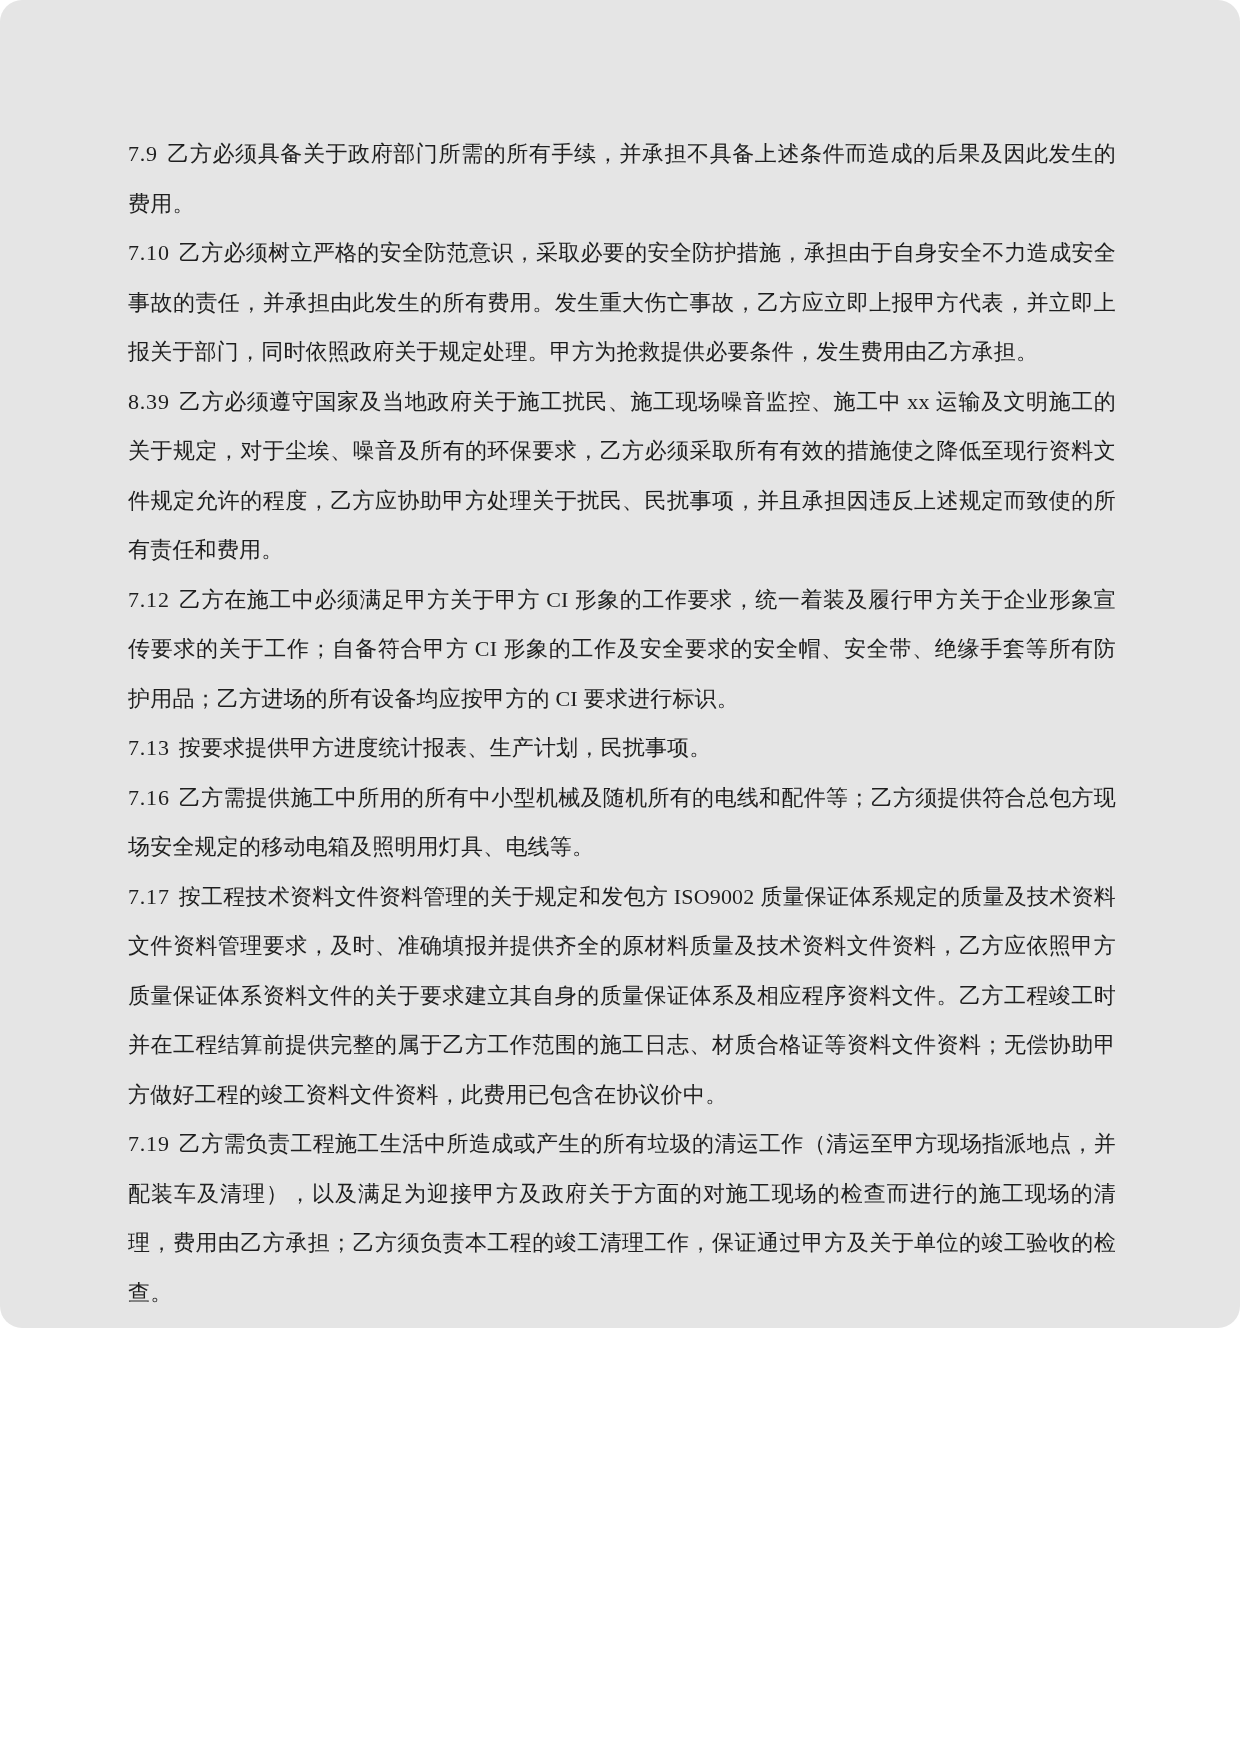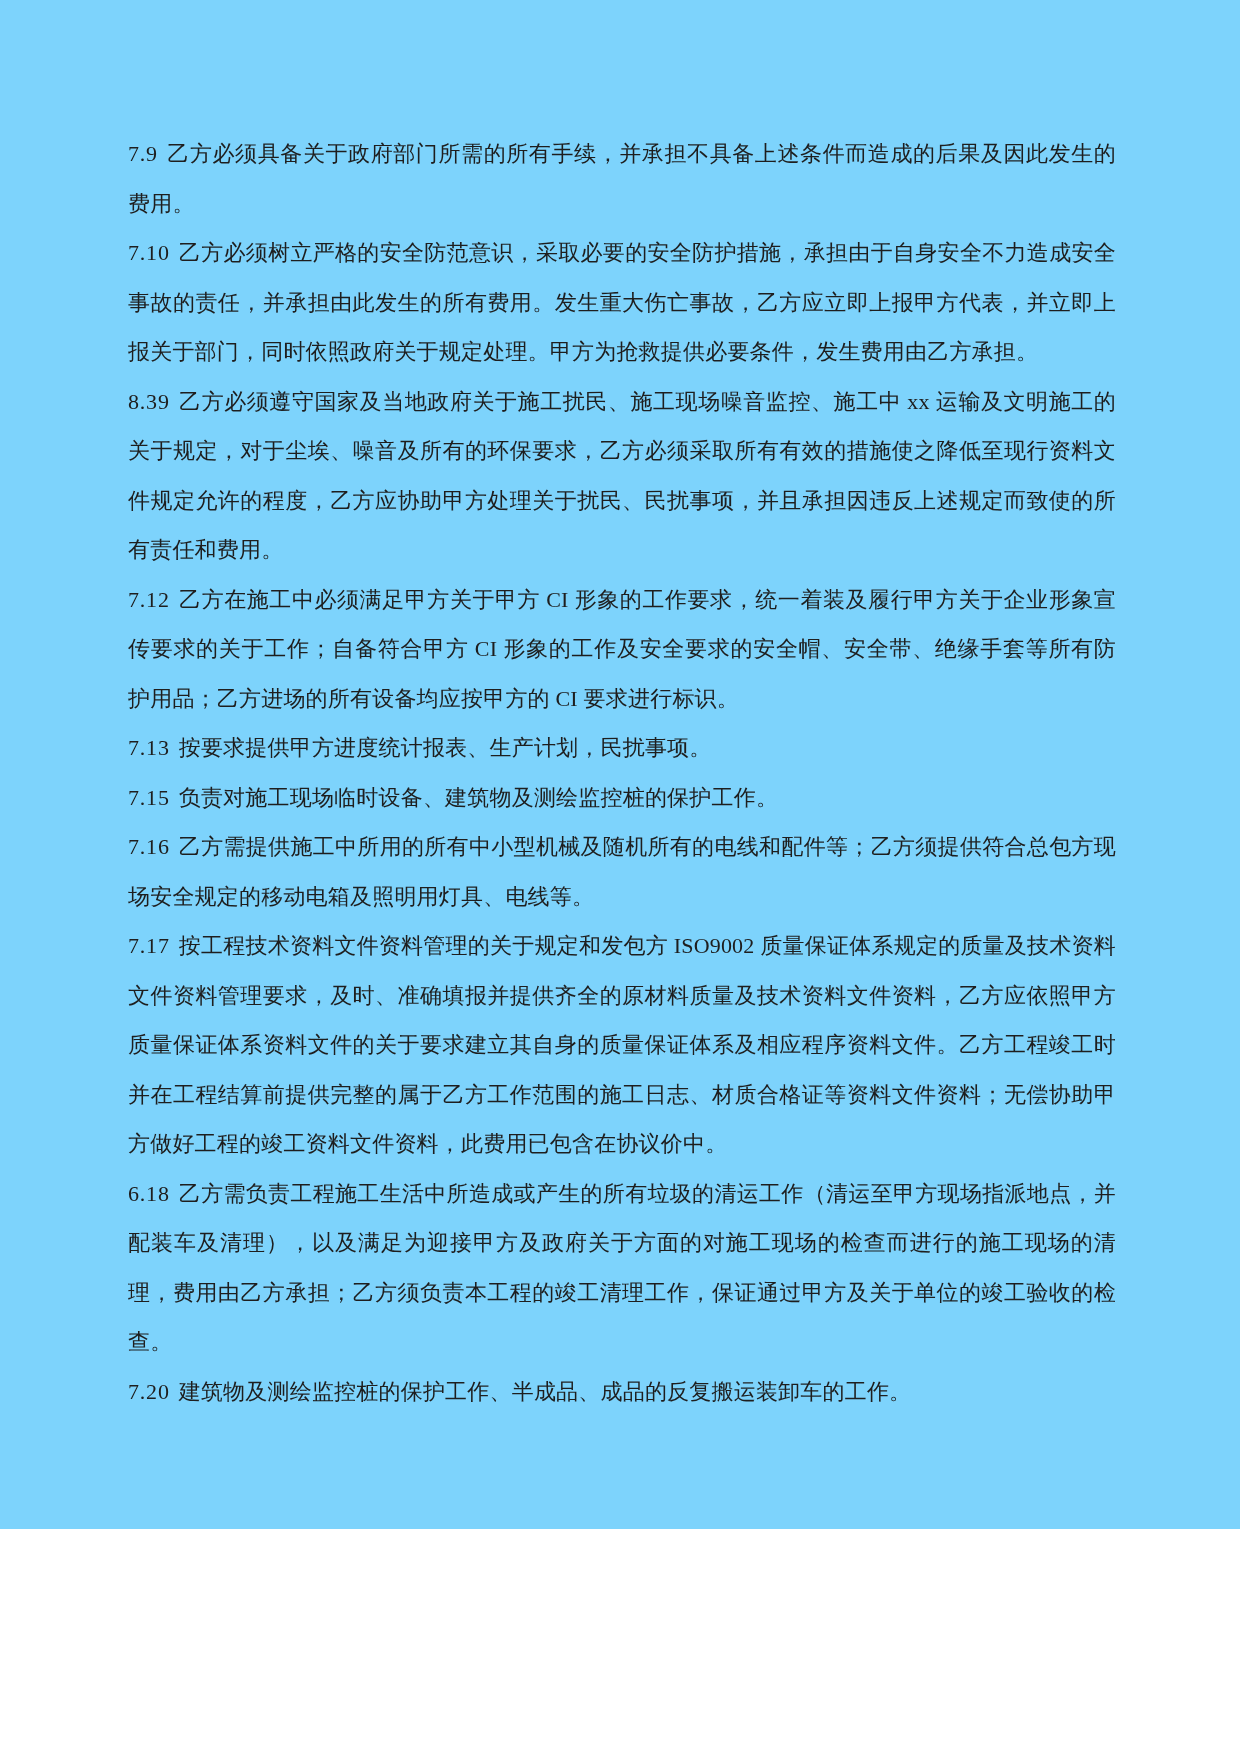--- a/index.html
+++ b/index.html
@@ -3,23 +3,24 @@
 <meta charset="utf-8">
 <style>
   html, body {
     margin: 0;
     padding: 0;
     background: #ffffff;
   }
   .doc-page {
     position: relative;
     width: 1240px;
-    height: 1529px;
-    background: #7dd3fc;
+    height: 1328px;
+    background: #e5e5e5;
     overflow: hidden;
+    border-radius: 22px;
   }
   .doc-content {
     position: absolute;
     left: 128px;
     top: 129px;
     width: 988px;
   }
   .clause {
     margin: 0;
     padding: 0;
@@ -46,25 +47,24 @@
 
     <p class="clause"><span class="clause-num">7.10</span><span class="clause-text">乙方必须树立严格的安全防范意识，采取必要的安全防护措施，承担由于自身安全不力造成安全事故的责任，并承担由此发生的所有费用。发生重大伤亡事故，乙方应立即上报甲方代表，并立即上报关于部门，同时依照政府关于规定处理。甲方为抢救提供必要条件，发生费用由乙方承担。</span></p>
 
     <p class="clause"><span class="clause-num">8.39</span><span class="clause-text">乙方必须遵守国家及当地政府关于施工扰民、施工现场噪音监控、施工中 xx 运输及文明施工的关于规定，对于尘埃、噪音及所有的环保要求，乙方必须采取所有有效的措施使之降低至现行资料文件规定允许的程度，乙方应协助甲方处理关于扰民、民扰事项，并且承担因违反上述规定而致使的所有责任和费用。</span></p>
 
     <p class="clause"><span class="clause-num">7.12</span><span class="clause-text">乙方在施工中必须满足甲方关于甲方 CI 形象的工作要求，统一着装及履行甲方关于企业形象宣传要求的关于工作；自备符合甲方 CI 形象的工作及安全要求的安全帽、安全带、绝缘手套等所有防护用品；乙方进场的所有设备均应按甲方的 CI 要求进行标识。</span></p>
 
     <p class="clause"><span class="clause-num">7.13</span><span class="clause-text">按要求提供甲方进度统计报表、生产计划，民扰事项。</span></p>
 
 
-    <p class="clause"><span class="clause-num">7.15</span><span class="clause-text">负责对施工现场临时设备、建筑物及测绘监控桩的保护工作。</span></p>
 
     <p class="clause"><span class="clause-num">7.16</span><span class="clause-text">乙方需提供施工中所用的所有中小型机械及随机所有的电线和配件等；乙方须提供符合总包方现场安全规定的移动电箱及照明用灯具、电线等。</span></p>
 
     <p class="clause"><span class="clause-num">7.17</span><span class="clause-text">按工程技术资料文件资料管理的关于规定和发包方 ISO9002 质量保证体系规定的质量及技术资料文件资料管理要求，及时、准确填报并提供齐全的原材料质量及技术资料文件资料，乙方应依照甲方质量保证体系资料文件的关于要求建立其自身的质量保证体系及相应程序资料文件。乙方工程竣工时并在工程结算前提供完整的属于乙方工作范围的施工日志、材质合格证等资料文件资料；无偿协助甲方做好工程的竣工资料文件资料，此费用已包含在协议价中。</span></p>
 
 
-    <p class="clause"><span class="clause-num">6.18</span><span class="clause-text">乙方需负责工程施工生活中所造成或产生的所有垃圾的清运工作（清运至甲方现场指派地点，并配装车及清理），以及满足为迎接甲方及政府关于方面的对施工现场的检查而进行的施工现场的清理，费用由乙方承担；乙方须负责本工程的竣工清理工作，保证通过甲方及关于单位的竣工验收的检查。</span></p>
+    <p class="clause"><span class="clause-num">7.19</span><span class="clause-text">乙方需负责工程施工生活中所造成或产生的所有垃圾的清运工作（清运至甲方现场指派地点，并配装车及清理），以及满足为迎接甲方及政府关于方面的对施工现场的检查而进行的施工现场的清理，费用由乙方承担；乙方须负责本工程的竣工清理工作，保证通过甲方及关于单位的竣工验收的检查。</span></p>
 
     <p class="clause"><span class="clause-num">7.20</span><span class="clause-text">建筑物及测绘监控桩的保护工作、半成品、成品的反复搬运装卸车的工作。</span></p>
 
   </div>
 </div>
 
 </body></html>

